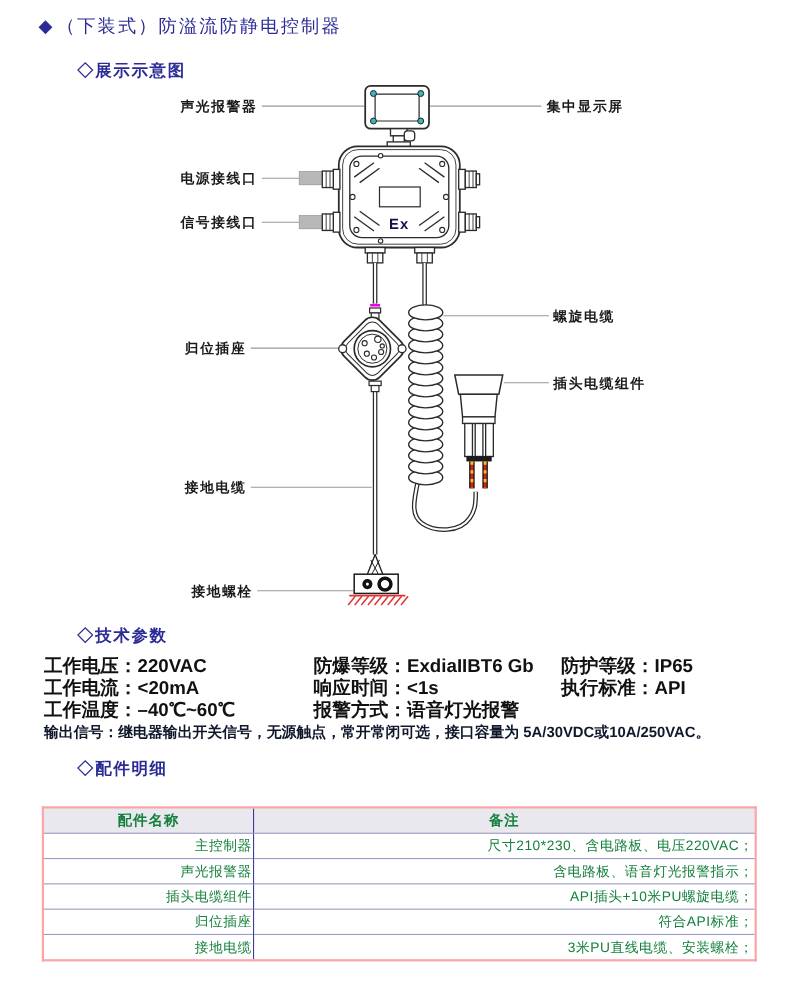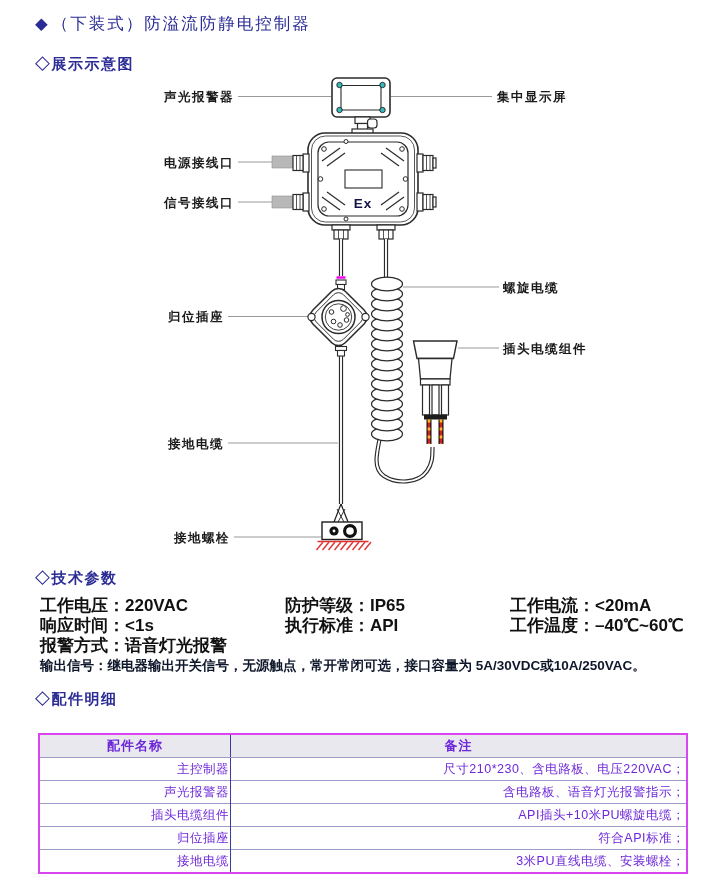--- a/index.html
+++ b/index.html
@@ -3,32 +3,32 @@
 <meta charset="utf-8">
 <style>
   html,body{margin:0;padding:0;}
   body{
     width:725px;height:895px;background:#ffffff;position:relative;overflow:hidden;
     font-family:"Liberation Sans",sans-serif;color:#111;
   }
   .abs{position:absolute;}
   .title-row{left:35px;top:13px;font-size:16.5px;font-weight:normal;color:#2b2b96;letter-spacing:2px;white-space:nowrap;}
   .title-row .marker{margin-right:4px;letter-spacing:0;}
-  .sec-heading{font-size:15px;font-weight:bold;color:#2b2b96;letter-spacing:1.5px;white-space:nowrap;}
+  .sec-heading{font-size:15px;font-weight:bold;color:#2b2b96;letter-spacing:1.5px;white-space:nowrap;margin-left:35px;}
   #h-diagram{left:35px;top:55px;}
   #h-params{left:35px;top:569px;}
   #h-parts{left:35px;top:690px;}
   svg.diagram{left:0;top:0;}
   svg text.dlabel{font-family:"Liberation Sans",sans-serif;font-size:12.5px;font-weight:bold;fill:#1a1a1a;letter-spacing:1.5px;}
   svg text.exmark{font-family:"Liberation Sans",sans-serif;font-size:13.5px;font-weight:bold;fill:#13134a;letter-spacing:1px;}
   .params-grid{left:40px;top:596px;width:665px;display:grid;grid-template-columns:245px 225px 1fr;
     line-height:20px;font-size:17px;font-weight:bold;color:#111;white-space:nowrap;}
   .param-output{left:40px;top:656px;width:685px;line-height:20px;font-size:13.5px;font-weight:bold;color:#0f172a;white-space:nowrap;}
   table.parts{position:absolute;left:38px;top:733px;width:650px;border-collapse:collapse;table-layout:fixed;
-    font-size:12.5px;color:#6d28d9;border:2px solid #d946ef;padding-left:31px;}
+    font-size:12.5px;color:#15803d;border:2px solid #fca5a5;padding-left:31px;}
   table.parts th{background:#e8e8ee;font-size:13px;font-weight:bold;height:20px;letter-spacing:1px;
     border-bottom:1.5px solid #9b9bc8;text-align:center;}
   table.parts td{height:20px;text-align:right;border-top:1.5px solid #9b9bc8;letter-spacing:0.5px;
     overflow:hidden;white-space:nowrap;}
   table.parts th.c1,table.parts td.c1{border-right:1.5px solid #3c3c9a;width:188px;}
 </style>
 </head>
 <body>
 
 <div class="abs title-row">
@@ -246,20 +246,21 @@
   <text class="dlabel" x="224" y="447.5" text-anchor="end">接地电缆</text>
   <text class="dlabel" x="230" y="541.5" text-anchor="end">接地螺栓</text>
 </svg>
 
 <div class="abs sec-heading" id="h-params">
   <span>◇</span><span>技术参数</span>
 </div>
 
 <div class="abs params-grid">
   <div>工作电压：220VAC</div>
+  <div>防爆等级：ExdiaIIBT6 Gb</div>
   <div>防护等级：IP65</div>
   <div>工作电流：&lt;20mA</div>
   <div>响应时间：&lt;1s</div>
   <div>执行标准：API</div>
   <div>工作温度：–40℃~60℃</div>
   <div>报警方式：语音灯光报警</div>
 </div>
 <div class="abs param-output">输出信号：继电器输出开关信号，无源触点，常开常闭可选，接口容量为 5A/30VDC或10A/250VAC。</div>
 
 <div class="abs sec-heading" id="h-parts">

